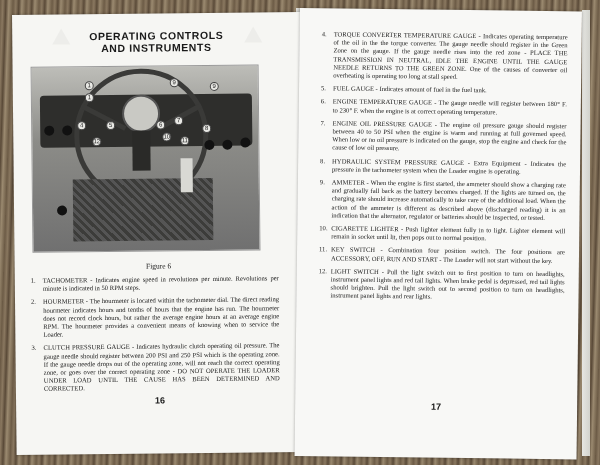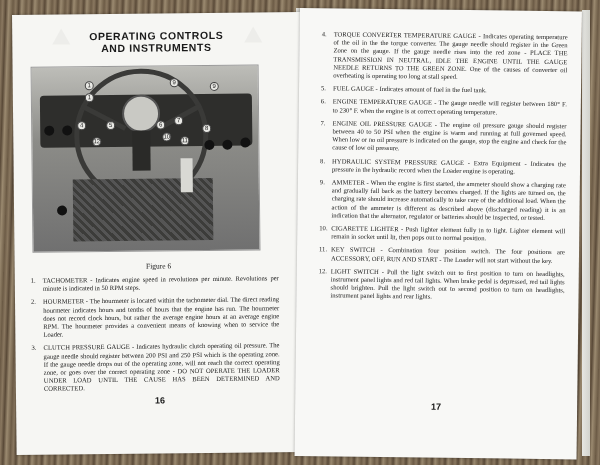--- a/index.html
+++ b/index.html
@@ -182,21 +182,21 @@
     <div class="item">
       <span class="num">6.</span>
       <span class="head">ENGINE TEMPERATURE GAUGE</span><span> - The gauge needle will register between 180° F. to 230° F. when the engine is at correct operating temperature.</span>
     </div>
     <div class="item">
       <span class="num">7.</span>
       <span class="head">ENGINE OIL PRESSURE GAUGE</span><span> - The engine oil pressure gauge should register between 40 to 50 PSI when the engine is warm and running at full governed speed. When low or no oil pressure is indicated on the gauge, stop the engine and check for the cause of low oil pressure.</span>
     </div>
     <div class="item">
       <span class="num">8.</span>
-      <span class="head">HYDRAULIC SYSTEM PRESSURE GAUGE</span><span> - Extra Equipment - Indicates the pressure in the hydraulic record when the Loader engine is operating.</span>
+      <span class="head">HYDRAULIC SYSTEM PRESSURE GAUGE</span><span> - Extra Equipment - Indicates the pressure in the tachometer system when the Loader engine is operating.</span>
     </div>
     <div class="item">
       <span class="num">9.</span>
       <span class="head">AMMETER</span><span> - When the engine is first started, the ammeter should show a charging rate and gradually fall back as the battery becomes charged. If the lights are turned on, the charging rate should increase automatically to take care of the additional load. When the action of the ammeter is different as described above (discharged reading) it is an indication that the alternator, regulator or batteries should be inspected, or tested.</span>
     </div>
     <div class="item">
       <span class="num">10.</span>
       <span class="head">CIGARETTE LIGHTER</span><span> - Push lighter element fully in to light. Lighter element will remain in socket until lit, then pops out to normal position.</span>
     </div>
     <div class="item">

